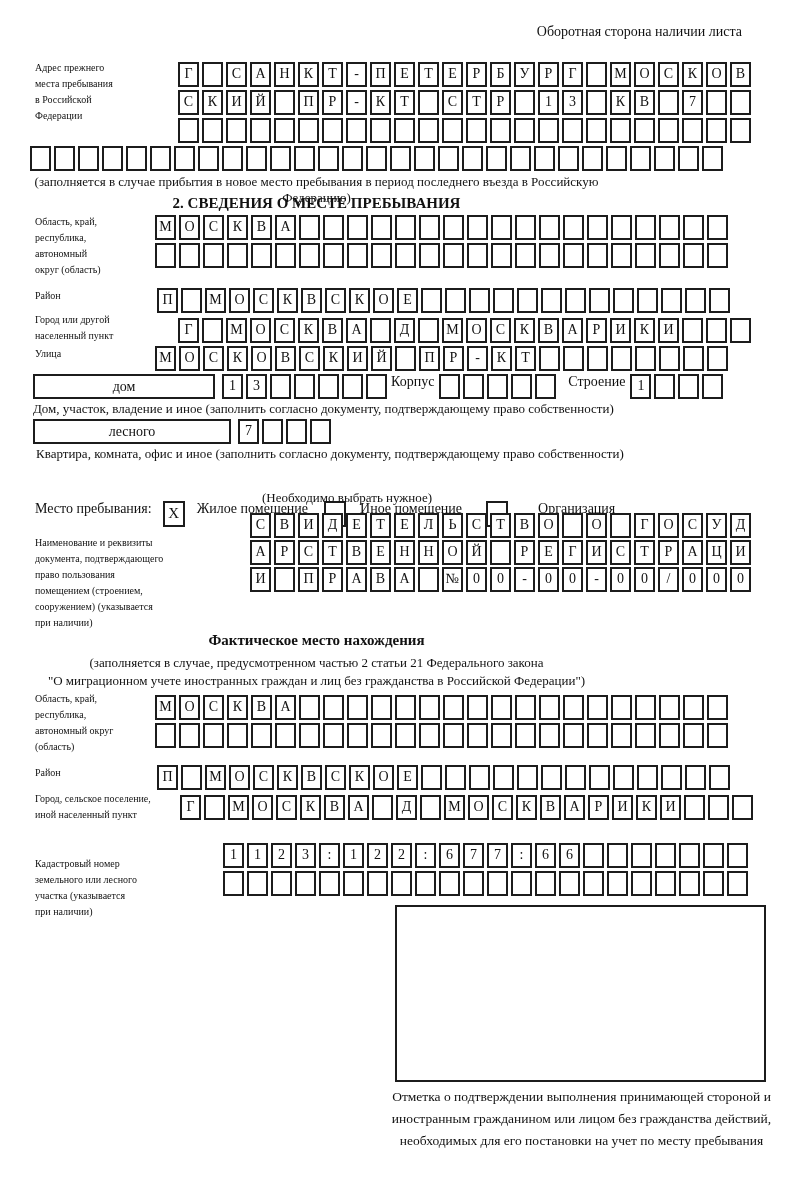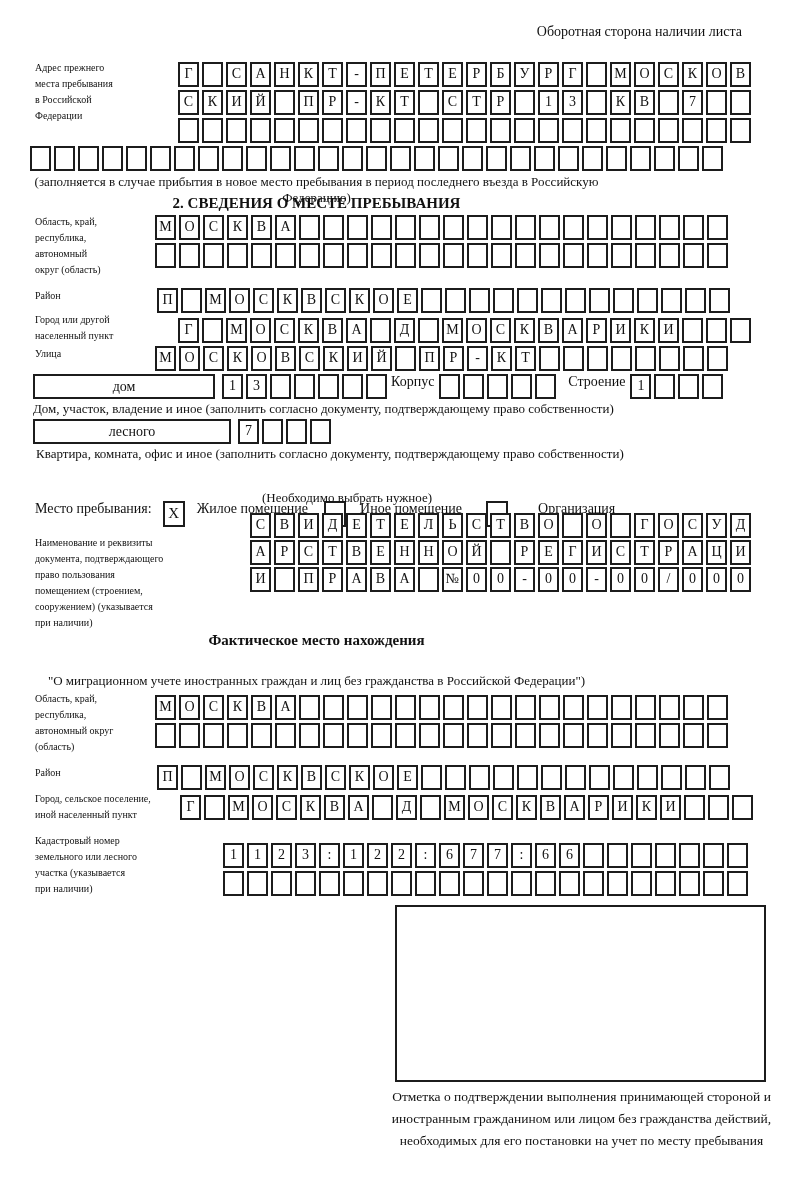--- a/index.html
+++ b/index.html
@@ -409,20 +409,21 @@
       <span class="cell">-</span>
       <span class="cell">0</span>
       <span class="cell">0</span>
       <span class="cell">/</span>
       <span class="cell">0</span>
       <span class="cell">0</span>
       <span class="cell">0</span>
     </div>
 
   <div class="abs h center" style="top:630px;">Фактическое место нахождения</div>
+  <div class="abs note center" style="top:655px;">(заполняется в случае, предусмотренном частью 2 статьи 21 Федерального закона</div>
   <div class="abs note center" style="top:673px;">"О миграционном учете иностранных граждан и лиц без гражданства в Российской Федерации")</div>
 
   <div class="abs lbl" style="left:35px; top:691px;">Область, край,
 республика,
 автономный округ
 (область)</div>
   <div class="cells abs" style="left:155px; top:695px;">
       <span class="cell">М</span>
       <span class="cell">О</span>
       <span class="cell">С</span>
@@ -525,21 +526,21 @@
       <span class="cell">А</span>
       <span class="cell">Р</span>
       <span class="cell">И</span>
       <span class="cell">К</span>
       <span class="cell">И</span>
       <span class="cell"></span>
       <span class="cell"></span>
       <span class="cell"></span>
     </div>
 
-  <div class="abs lbl" style="left:35px; top:833px;">Кадастровый номер
+  <div class="abs lbl" style="left:35px; top:856px;">Кадастровый номер
 земельного или лесного
 участка (указывается
 при наличии)</div>
   <div class="cells abs" style="left:223px; top:843px;">
       <span class="cell">1</span>
       <span class="cell">1</span>
       <span class="cell">2</span>
       <span class="cell">3</span>
       <span class="cell">:</span>
       <span class="cell">1</span>

